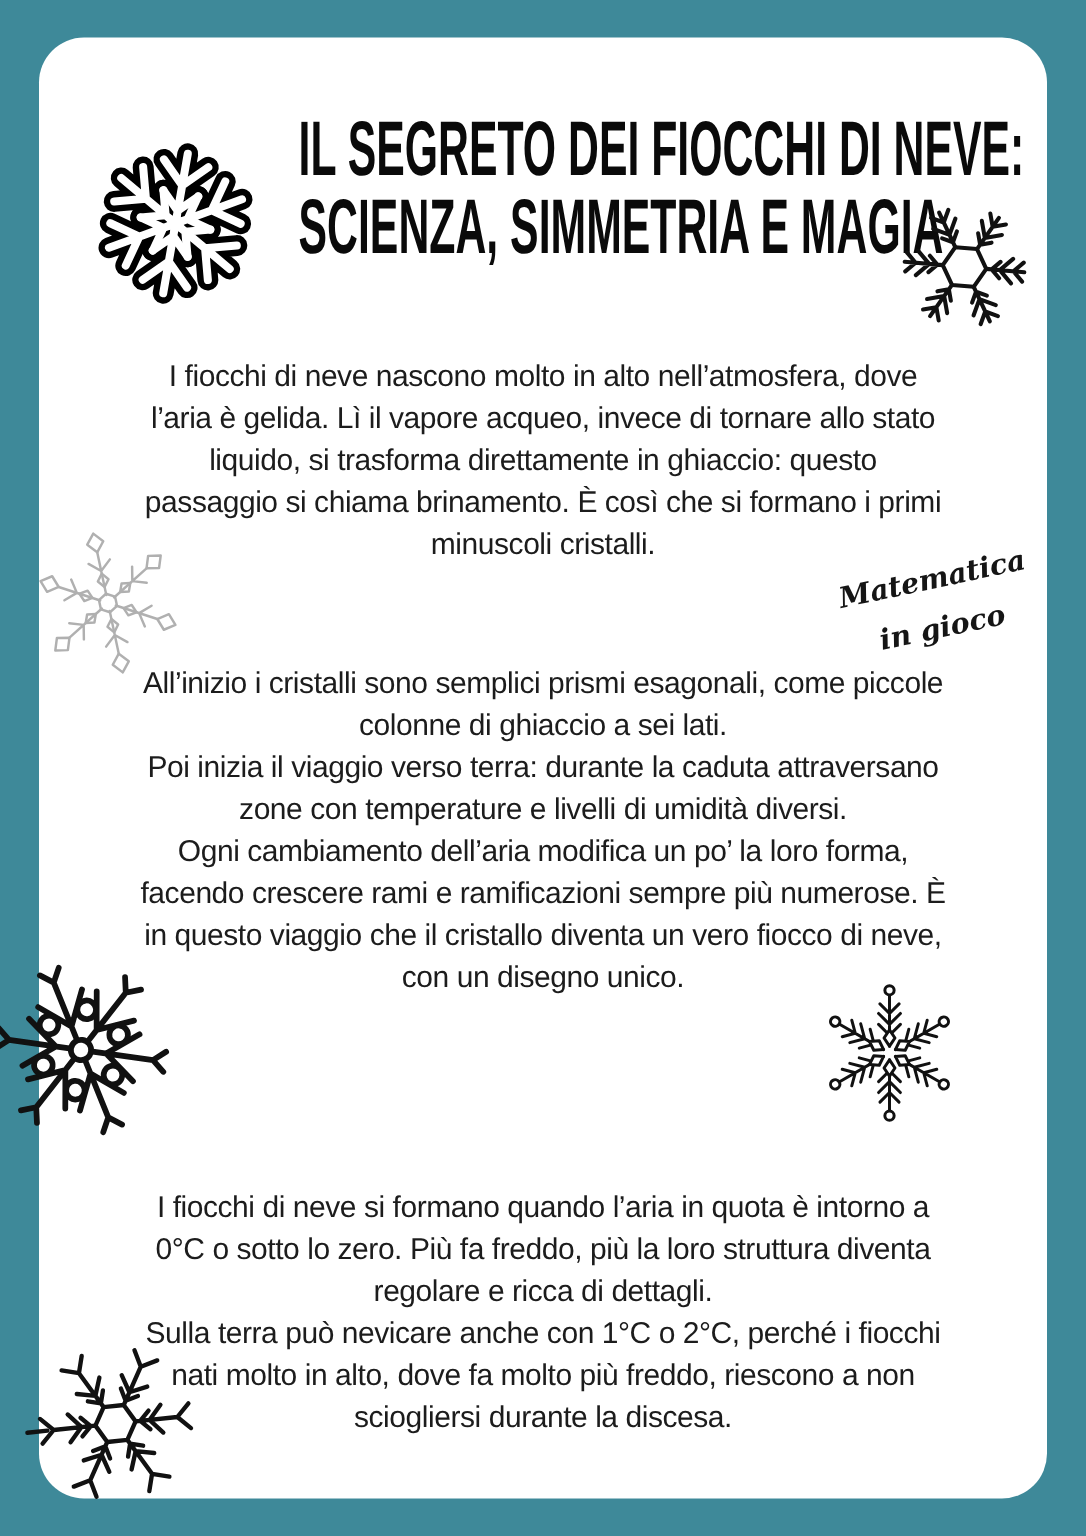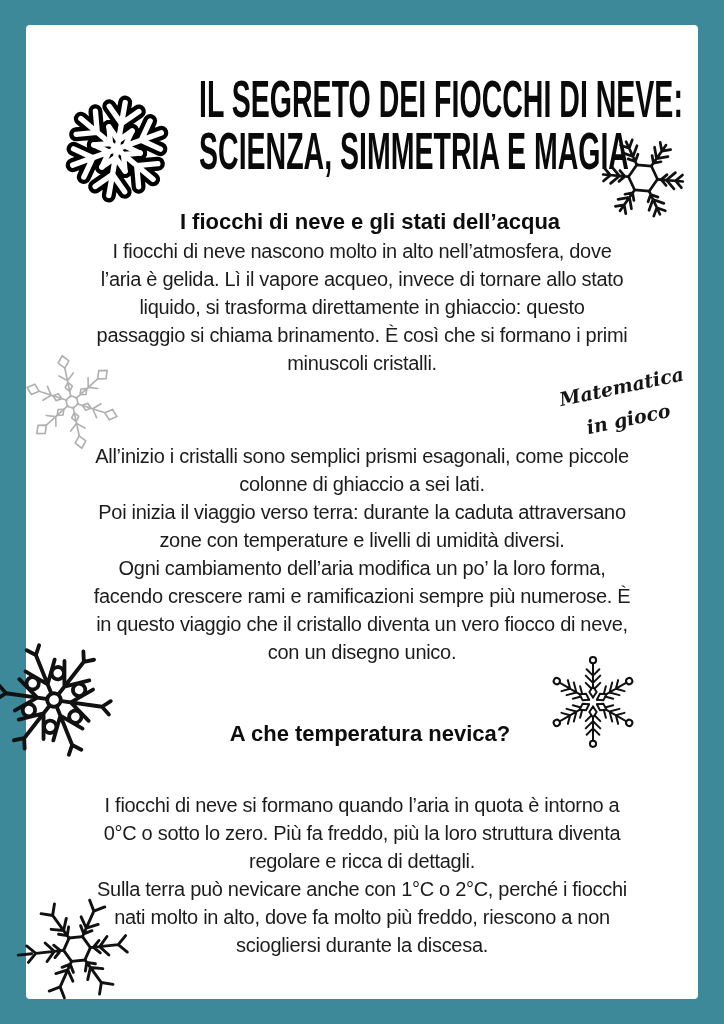--- a/index.html
+++ b/index.html
@@ -3,21 +3,21 @@
 <meta charset="utf-8">
 <style>
   html,body{margin:0;padding:0;}
   body{
     width:724px;height:1024px;position:relative;overflow:hidden;
     background:#3e8999;
     font-family:"Liberation Sans",sans-serif;
   }
   .card{
     position:absolute;left:26px;top:25px;width:672px;height:974px;
-    background:#ffffff;border-radius:4px;
+    background:#ffffff;border-radius:30px;
   }
   .title{
     position:absolute;left:56px;top:48px;width:616px;text-align:center;
     color:#0a0a0a;
   }
   .title-line{
     display:block;font-size:46px;font-weight:900;line-height:52px;
     letter-spacing:0px;transform:scale(0.62,1.12);transform-origin:50% 50%;
     white-space:nowrap;
   }
@@ -45,42 +45,40 @@
 </head>
 <body>
 
 <div class="card">
 
   <div class="title">
     <span class="title-line">IL SEGRETO DEI FIOCCHI DI NEVE:</span>
     <span class="title-line">SCIENZA, SIMMETRIA E MAGIA</span>
   </div>
 
-  <div class="heading h1">I fiocchi di neve e gli stati dell’acqua</div>
   <div class="para p1">I fiocchi di neve nascono molto in alto nell’atmosfera, dove
 l’aria è gelida. Lì il vapore acqueo, invece di tornare allo stato
 liquido, si trasforma direttamente in ghiaccio: questo
 passaggio si chiama brinamento. È così che si formano i primi
 minuscoli cristalli.</div>
 
   <div class="badge">
     <div>Matematica</div>
     <div>in gioco</div>
   </div>
 
   <div class="para p2">All’inizio i cristalli sono semplici prismi esagonali, come piccole
 colonne di ghiaccio a sei lati.
 Poi inizia il viaggio verso terra: durante la caduta attraversano
 zone con temperature e livelli di umidità diversi.
 Ogni cambiamento dell’aria modifica un po’ la loro forma,
 facendo crescere rami e ramificazioni sempre più numerose. È
 in questo viaggio che il cristallo diventa un vero fiocco di neve,
 con un disegno unico.</div>
 
-  <div class="heading h3">A che temperatura nevica?</div>
   <div class="para p3">I fiocchi di neve si formano quando l’aria in quota è intorno a
 0°C o sotto lo zero. Più fa freddo, più la loro struttura diventa
 regolare e ricca di dettagli.
 Sulla terra può nevicare anche con 1°C o 2°C, perché i fiocchi
 nati molto in alto, dove fa molto più freddo, riescono a non
 sciogliersi durante la discesa.</div>
 
   <div class="sf" style="left:32px;top:65px;width:118px;height:118px;">
     <svg viewBox="-55 -55 110 110" width="118" height="118" style="transform:rotate(10deg)">
       <defs>

